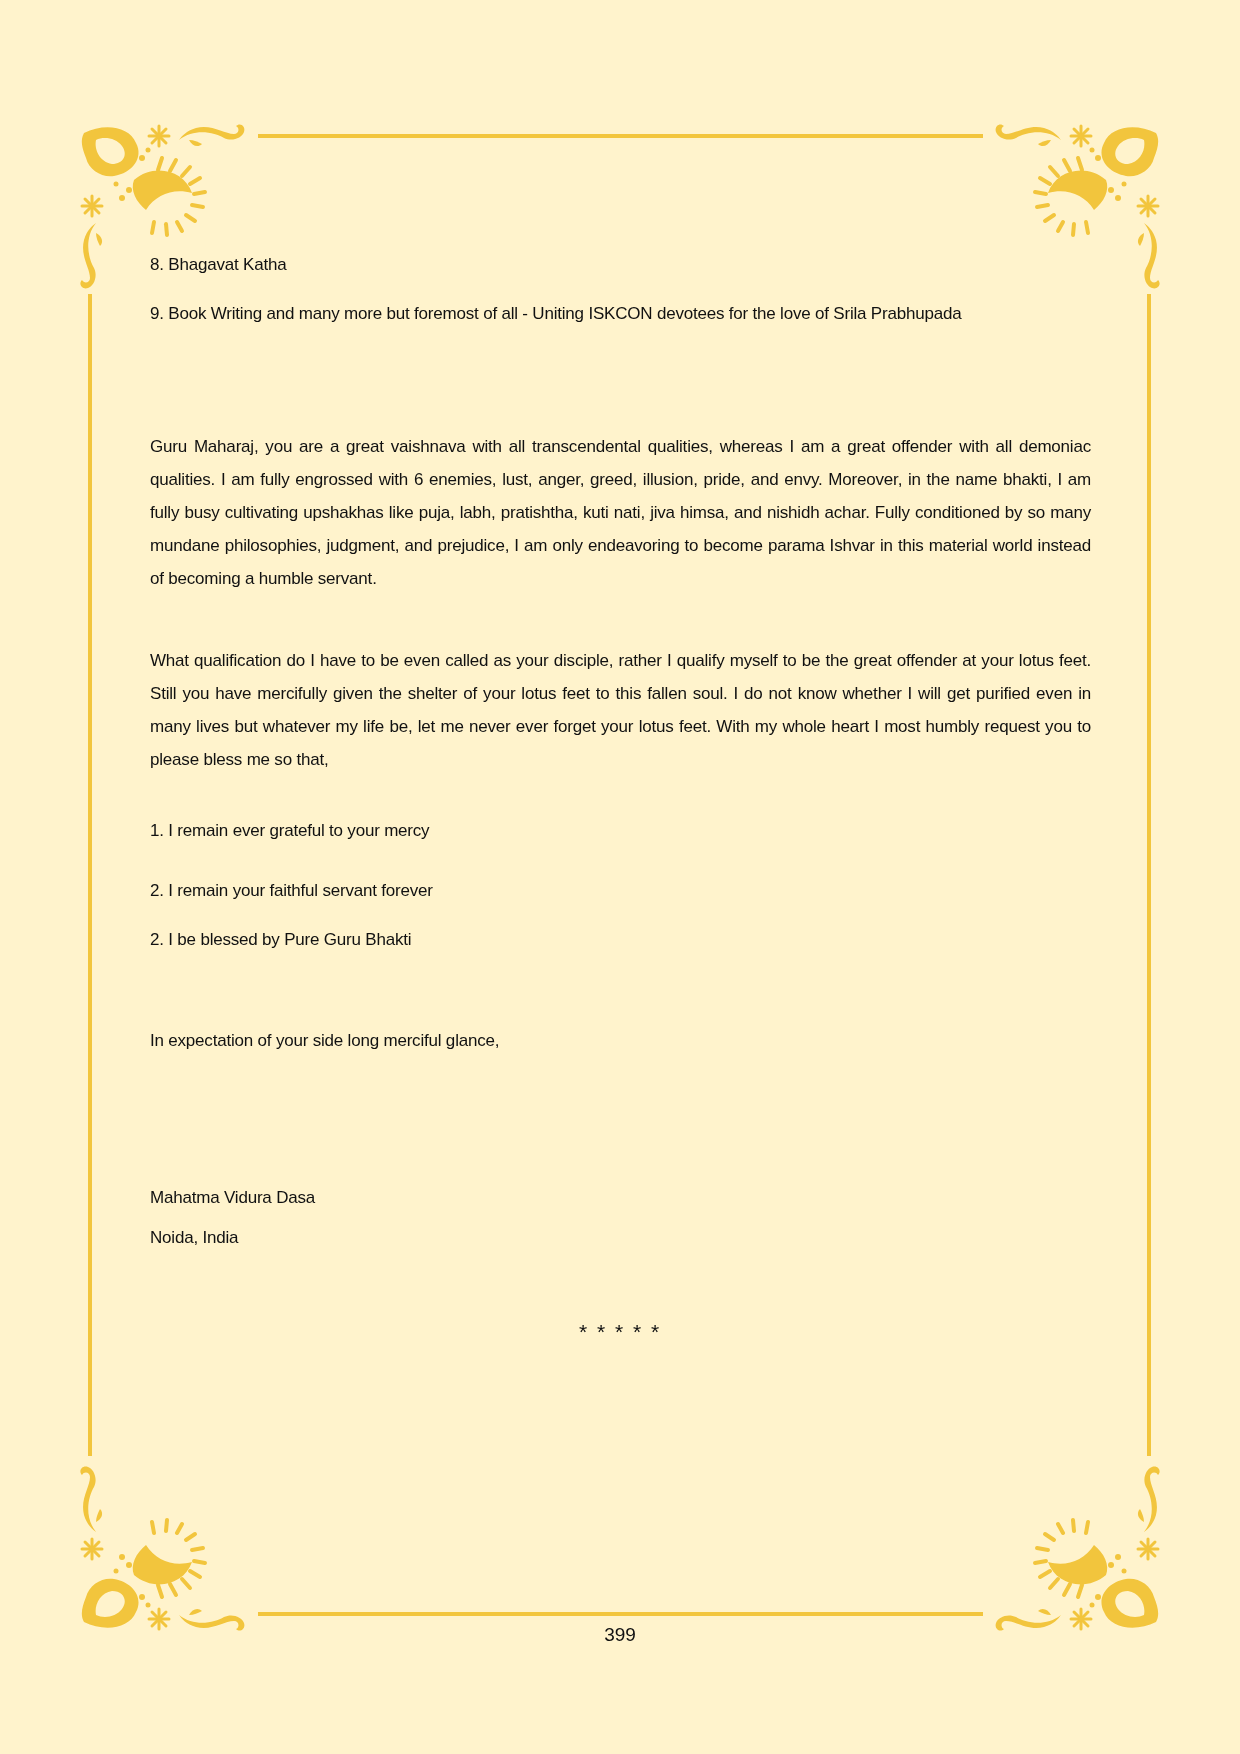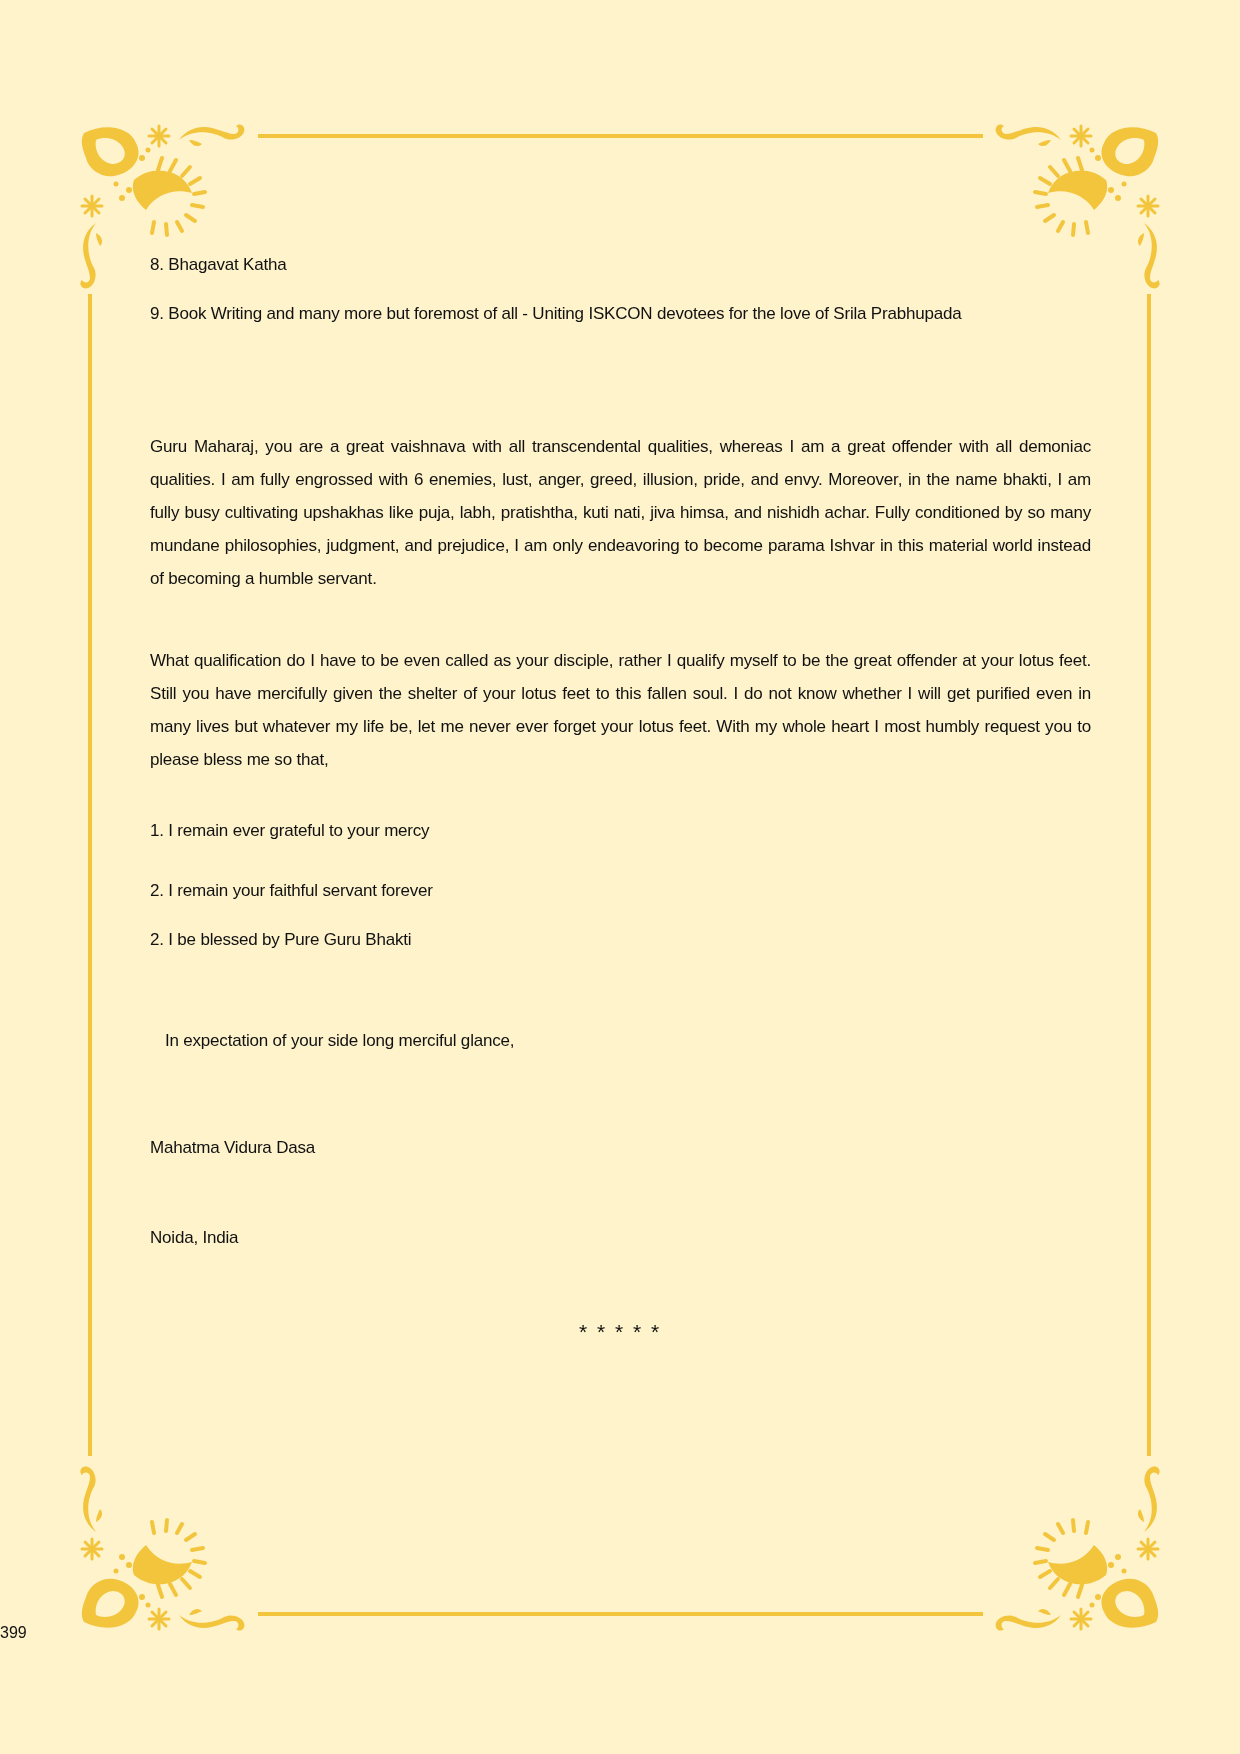--- a/index.html
+++ b/index.html
@@ -27,21 +27,21 @@
     .corner-tr { left: 981px; top: 118px; transform: scaleX(-1); }
     .corner-bl { left: 74px; top: 1452px; transform: scaleY(-1); }
     .corner-br { left: 981px; top: 1452px; transform: scale(-1,-1); }
 
     
     .txt { position: absolute; left: 150px; width: 941px; font-size: 17px; line-height: 33px; letter-spacing: -0.2px; }
     .justify { text-align: justify; }
     .p { margin: 0; }
 
     .stars { position: absolute; left: 0; width: 1240px; top: 1320px; text-align: center; font-size: 21px; letter-spacing: 2px; }
-    .page-number { position: absolute; left: 0; width: 1240px; top: 1624px; font-size: 16px; }
+    .page-number { position: absolute; left: 0; width: 1240px; top: 1624px; text-align: center; font-size: 19px; }
   </style>
 </head>
 <body>
 
 <div class="page">
 
   <div class="line-h line-top"></div>
   <div class="line-h line-bottom"></div>
   <div class="line-v line-left"></div>
   <div class="line-v line-right"></div>
@@ -220,21 +220,21 @@
   <p class="txt p" style="top:248px;">8. Bhagavat Katha</p>
   <p class="txt p" style="top:297px;">9. Book Writing and many more but foremost of all - Uniting ISKCON devotees for the love of Srila Prabhupada</p>
 
   <p class="txt p justify" style="top:430px;">Guru Maharaj, you are a great vaishnava with all transcendental qualities, whereas I am a great offender with all demoniac qualities. I am fully engrossed with 6 enemies, lust, anger, greed, illusion, pride, and envy. Moreover, in the name bhakti, I am fully busy cultivating upshakhas like puja, labh, pratishtha, kuti nati, jiva himsa, and nishidh achar. Fully conditioned by so many mundane philosophies, judgment, and prejudice, I am only endeavoring to become parama Ishvar in this material world instead of becoming a humble servant.</p>
   <p class="txt p justify" style="top:644px;">What qualification do I have to be even called as your disciple, rather I qualify myself to be the great offender at your lotus feet. Still you have mercifully given the shelter of your lotus feet to this fallen soul. I do not know whether I will get purified even in many lives but whatever my life be, let me never ever forget your lotus feet. With my whole heart I most humbly request you to please bless me so that,</p>
 
   <p class="txt p" style="top:814px;">1. I remain ever grateful to your mercy</p>
   <p class="txt p" style="top:874px;">2. I remain your faithful servant forever</p>
   <p class="txt p" style="top:923px;">2. I be blessed by Pure Guru Bhakti</p>
 
-  <p class="txt p" style="top:1024px;margin-left:15px;">In expectation of your side long merciful glance,</p>
-
-  <p class="txt p" style="top:1131px;">Mahatma Vidura Dasa</p>
+  <p class="txt p" style="top:1024px;">In expectation of your side long merciful glance,</p>
+
+  <p class="txt p" style="top:1181px;">Mahatma Vidura Dasa</p>
   <p class="txt p" style="top:1221px;">Noida, India</p>
 
   <div class="stars">* * * * *</div>
 
   <div class="page-number">399</div>
 </div>
 
 </body></html>

